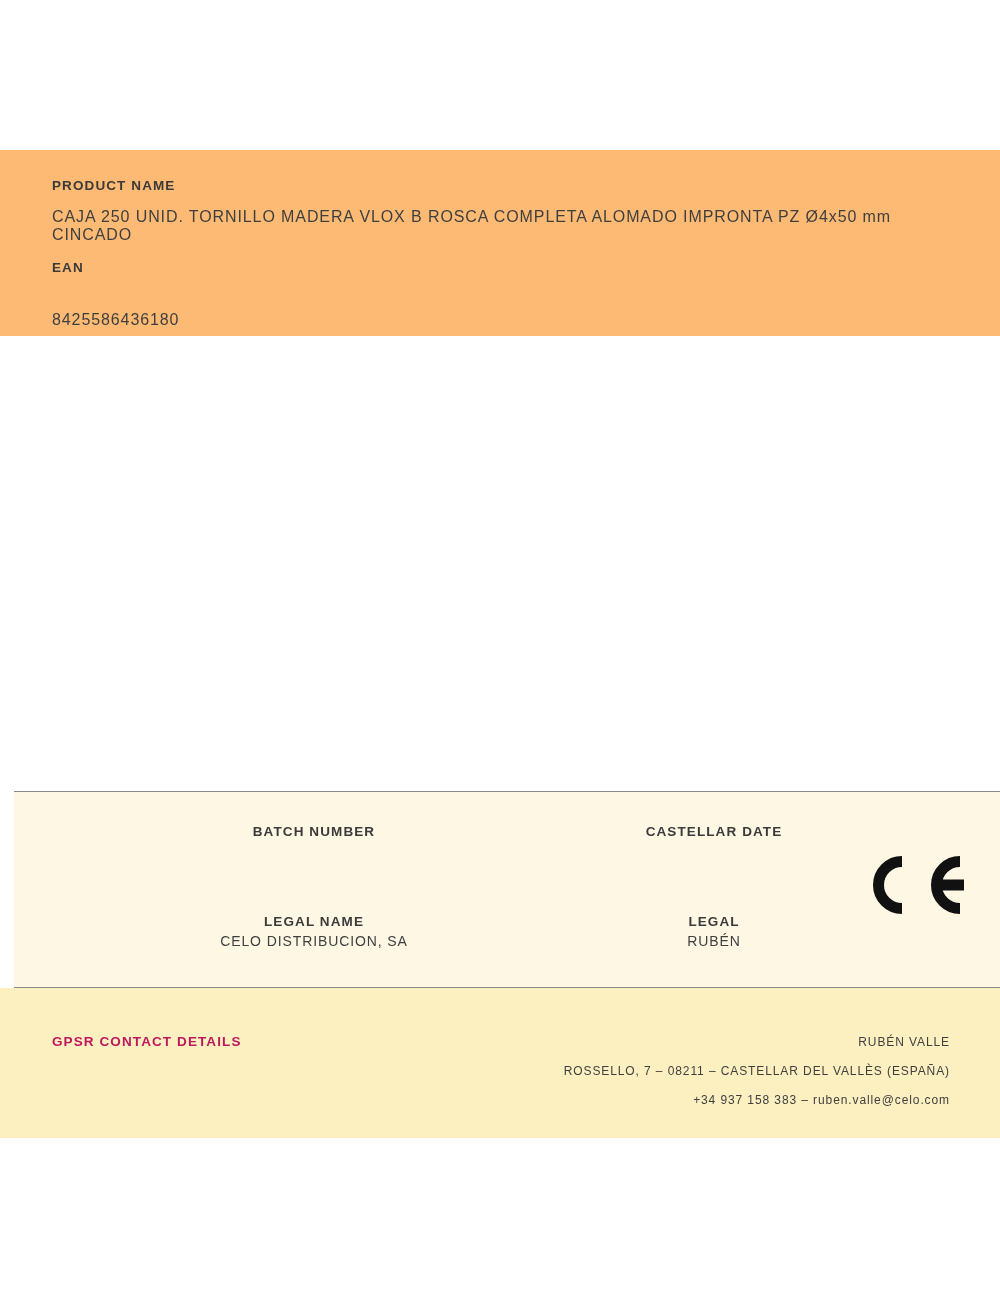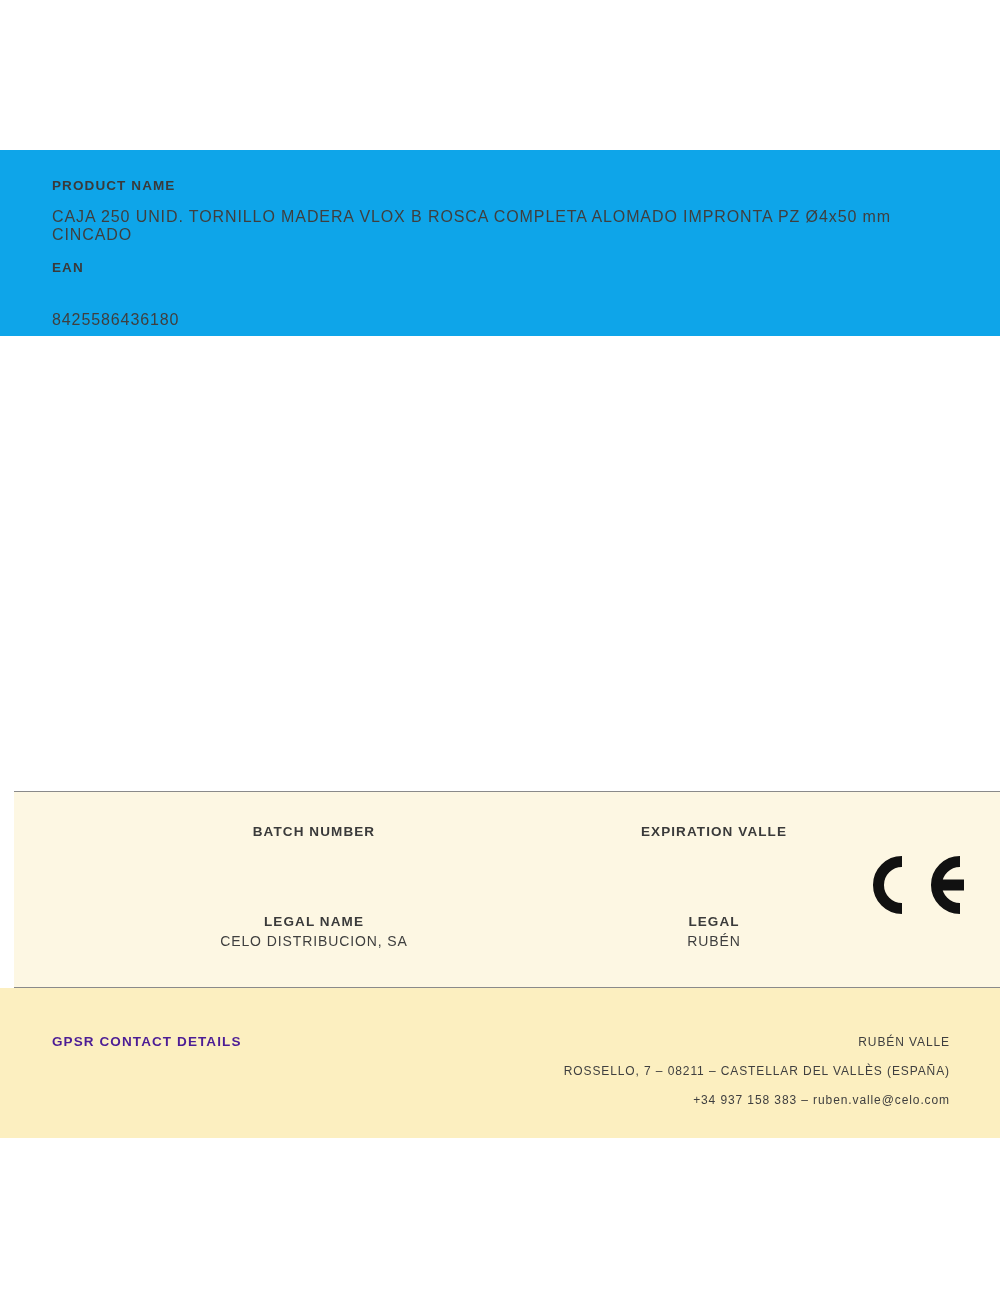--- a/index.html
+++ b/index.html
@@ -22,21 +22,21 @@
     background: #ffffff;
   }
 
   
   .top-block {
     position: absolute;
     left: 0;
     top: 150px;
     width: 1000px;
     height: 228px;
-    background: #0ea5e9;
+    background: #fdba74;
     border-bottom: 1.5px solid #8a8a8a;
     box-sizing: border-box;
   }
 
   .field-label {
     font-size: 13.5px;
     font-weight: bold;
     letter-spacing: 1.1px;
     color: #3a3a3a;
   }
@@ -136,21 +136,21 @@
     box-sizing: border-box;
   }
 
   .gpsr-label {
     position: absolute;
     left: 52px;
     top: 46px;
     font-size: 13.5px;
     font-weight: bold;
     letter-spacing: 1.1px;
-    color: #4c1d95;
+    color: #be185d;
   }
 
   .gpsr-lines {
     position: absolute;
     right: 50px;
     top: 40px;
     text-align: right;
     font-size: 12px;
     letter-spacing: 0.9px;
     line-height: 29px;
@@ -181,21 +181,21 @@
   <div class="middle-blank"></div>
 
   <div class="mid-block">
 
     <div class="mid-col col-left row1">
       <div class="mid-label">BATCH NUMBER</div>
       <div class="mid-value"></div>
     </div>
 
     <div class="mid-col col-right row1">
-      <div class="mid-label">EXPIRATION VALLE</div>
+      <div class="mid-label">CASTELLAR DATE</div>
       <div class="mid-value"></div>
     </div>
 
     <div class="mid-col col-left row2">
       <div class="mid-label">LEGAL NAME</div>
       <div class="mid-value">CELO DISTRIBUCION, SA</div>
     </div>
 
     <div class="mid-col col-right row2">
       <div class="mid-label">LEGAL</div>

